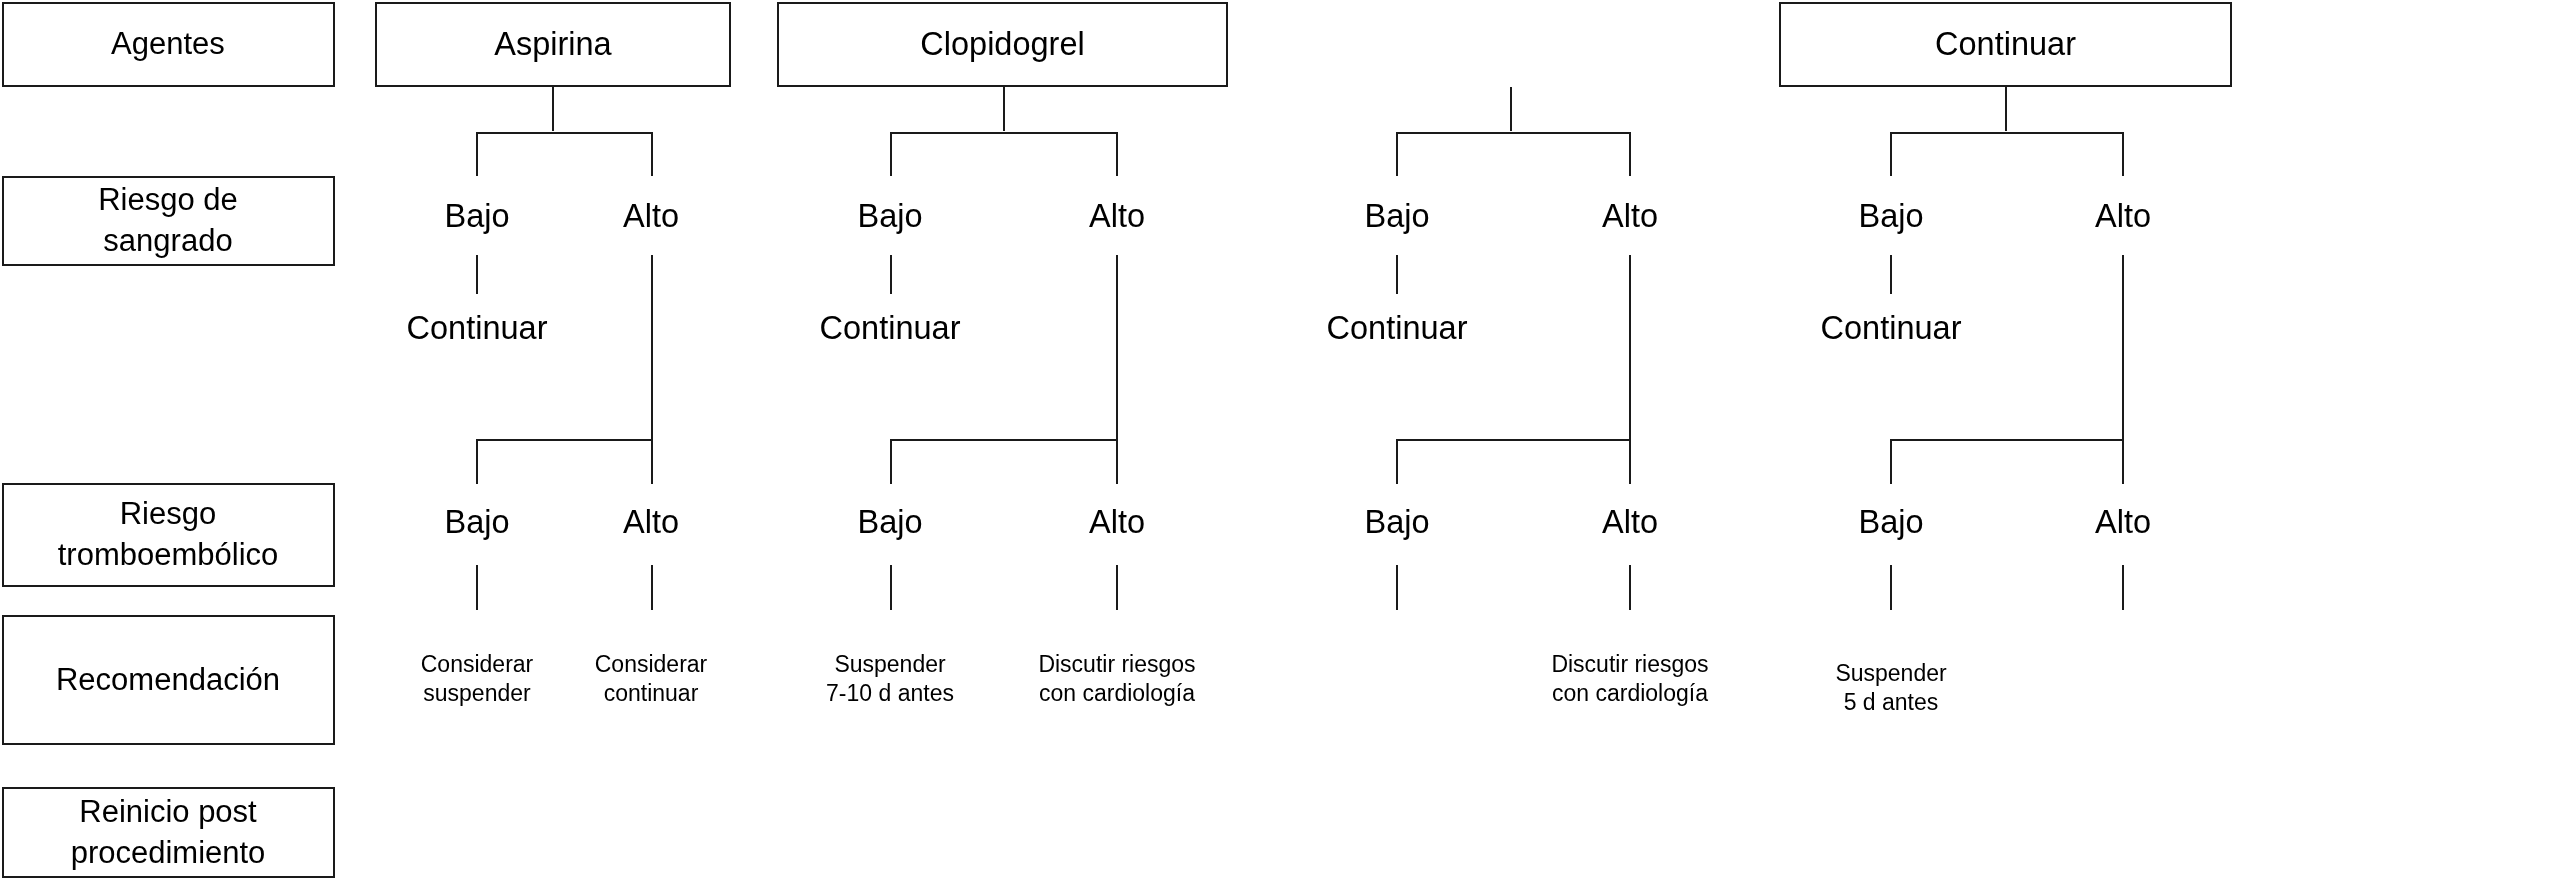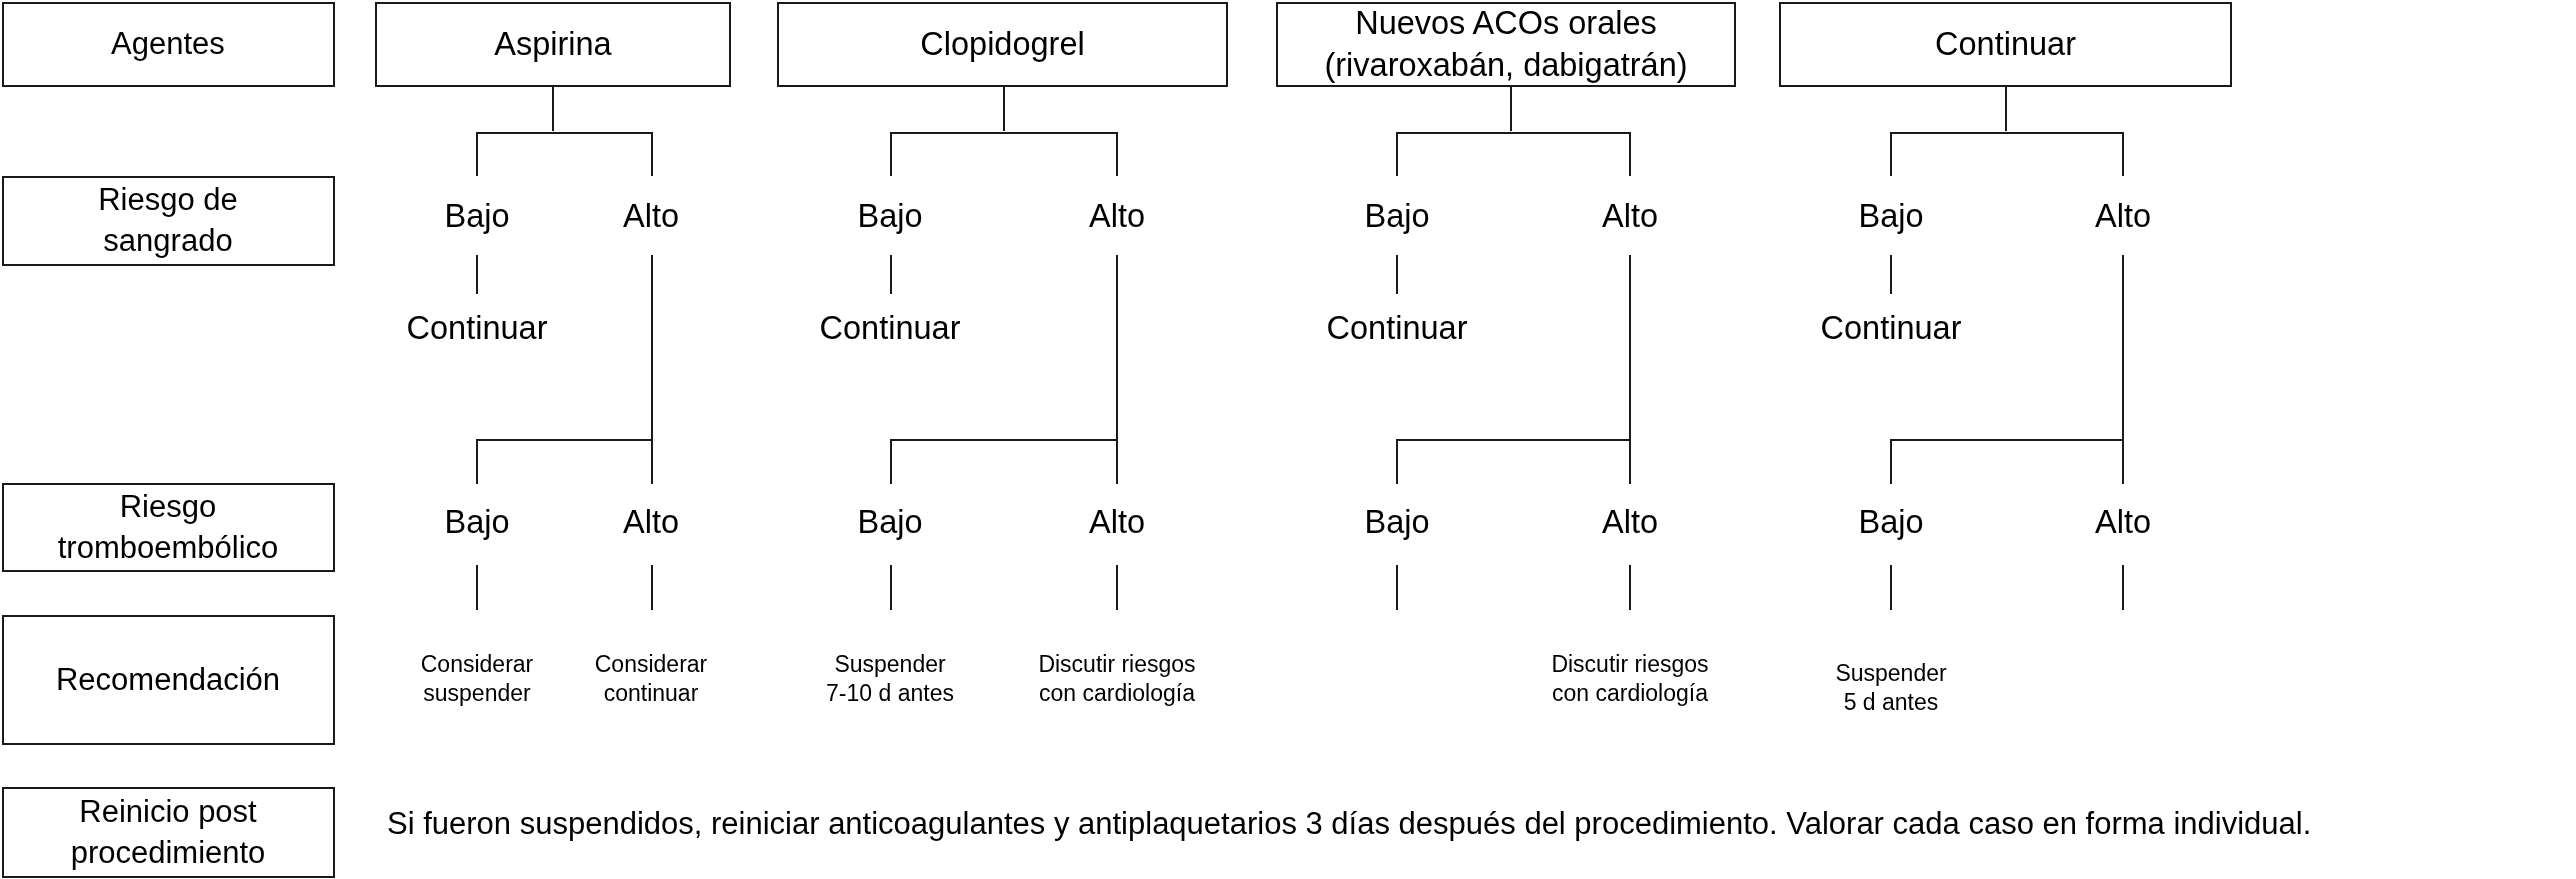--- a/index.html
+++ b/index.html
@@ -105,21 +105,21 @@
 <div id="canvas">
 
   <div class="row-label-box" style="left:1.5px; top:2.3px; width:333px; height:85px;">
     <span>Agentes</span>
   </div>
 
   <div class="row-label-box" style="left:1.5px; top:176px; width:333px; height:90px;">
     <span>Riesgo de<br>sangrado</span>
   </div>
 
-  <div class="row-label-box" style="left:1.5px; top:483px; width:333px; height:89px;">
+  <div class="row-label-box" style="left:1.5px; top:483px; width:333px; height:104px;">
     <span>Riesgo<br>tromboembólico</span>
   </div>
 
   <div class="row-label-box" style="left:1.5px; top:615px; width:333px; height:130px;">
     <span>Recomendación</span>
   </div>
 
   <div class="row-label-box" style="left:1.5px; top:787px; width:333px; height:91px;">
     <span>Reinicio post<br>procedimiento</span>
   </div>
@@ -170,23 +170,20 @@
   <div class="vline" style="left:1116px; top:255px; height:229px;"></div>
   <div class="hline" style="left:890px; top:439px; width:227px;"></div>
   <div class="vline" style="left:890px; top:439px; height:45px;"></div>
   <div class="node-label" style="left:890px; top:503px;"><span>Bajo</span></div>
   <div class="node-label" style="left:1117px; top:503px;"><span>Alto</span></div>
   <div class="vline" style="left:890px; top:565px; height:45px;"></div>
   <div class="vline" style="left:1116px; top:565px; height:45px;"></div>
   <div class="rec-label" style="left:890px; top:650px;"><span>Suspender<br>7-10 d antes</span></div>
   <div class="rec-label" style="left:1117px; top:650px;"><span>Discutir riesgos<br>con cardiología</span></div>
 
-  <div class="agent-box" style="left:1276px; top:2.3px; width:460px; height:85px;">
-    <span>Nuevos ACOs orales<br>(rivaroxabán, dabigatrán)</span>
-  </div>
   <div class="vline" style="left:1510px; top:87px; height:44px;"></div>
   <div class="hline" style="left:1396px; top:132px; width:233px;"></div>
   <div class="vline" style="left:1396px; top:132px; height:44px;"></div>
   <div class="vline" style="left:1629px; top:132px; height:44px;"></div>
   <div class="node-label" style="left:1397px; top:197px;"><span>Bajo</span></div>
   <div class="node-label" style="left:1630px; top:197px;"><span>Alto</span></div>
   <div class="vline" style="left:1396px; top:255px; height:39px;"></div>
   <div class="action-label" style="left:1397px; top:309px;"><span>Continuar</span></div>
   <div class="vline" style="left:1629px; top:255px; height:229px;"></div>
   <div class="hline" style="left:1396px; top:439px; width:233px;"></div>
@@ -210,18 +207,15 @@
   <div class="action-label" style="left:1891px; top:309px;"><span>Continuar</span></div>
   <div class="vline" style="left:2122px; top:255px; height:229px;"></div>
   <div class="hline" style="left:1890px; top:439px; width:232px;"></div>
   <div class="vline" style="left:1890px; top:439px; height:45px;"></div>
   <div class="node-label" style="left:1891px; top:503px;"><span>Bajo</span></div>
   <div class="node-label" style="left:2123px; top:503px;"><span>Alto</span></div>
   <div class="vline" style="left:1890px; top:565px; height:45px;"></div>
   <div class="vline" style="left:2122px; top:565px; height:45px;"></div>
   <div class="rec-label" style="left:1891px; top:659px;"><span>Suspender<br>5 d antes</span></div>
 
-  <div class="footer-text" style="left:387px; top:805px;">
-    <span>Si fueron suspendidos, reiniciar anticoagulantes y antiplaquetarios 3 días después del procedimiento. Valorar cada caso en forma individual.</span>
-  </div>
 
 </div>
 
 
 </body></html>

